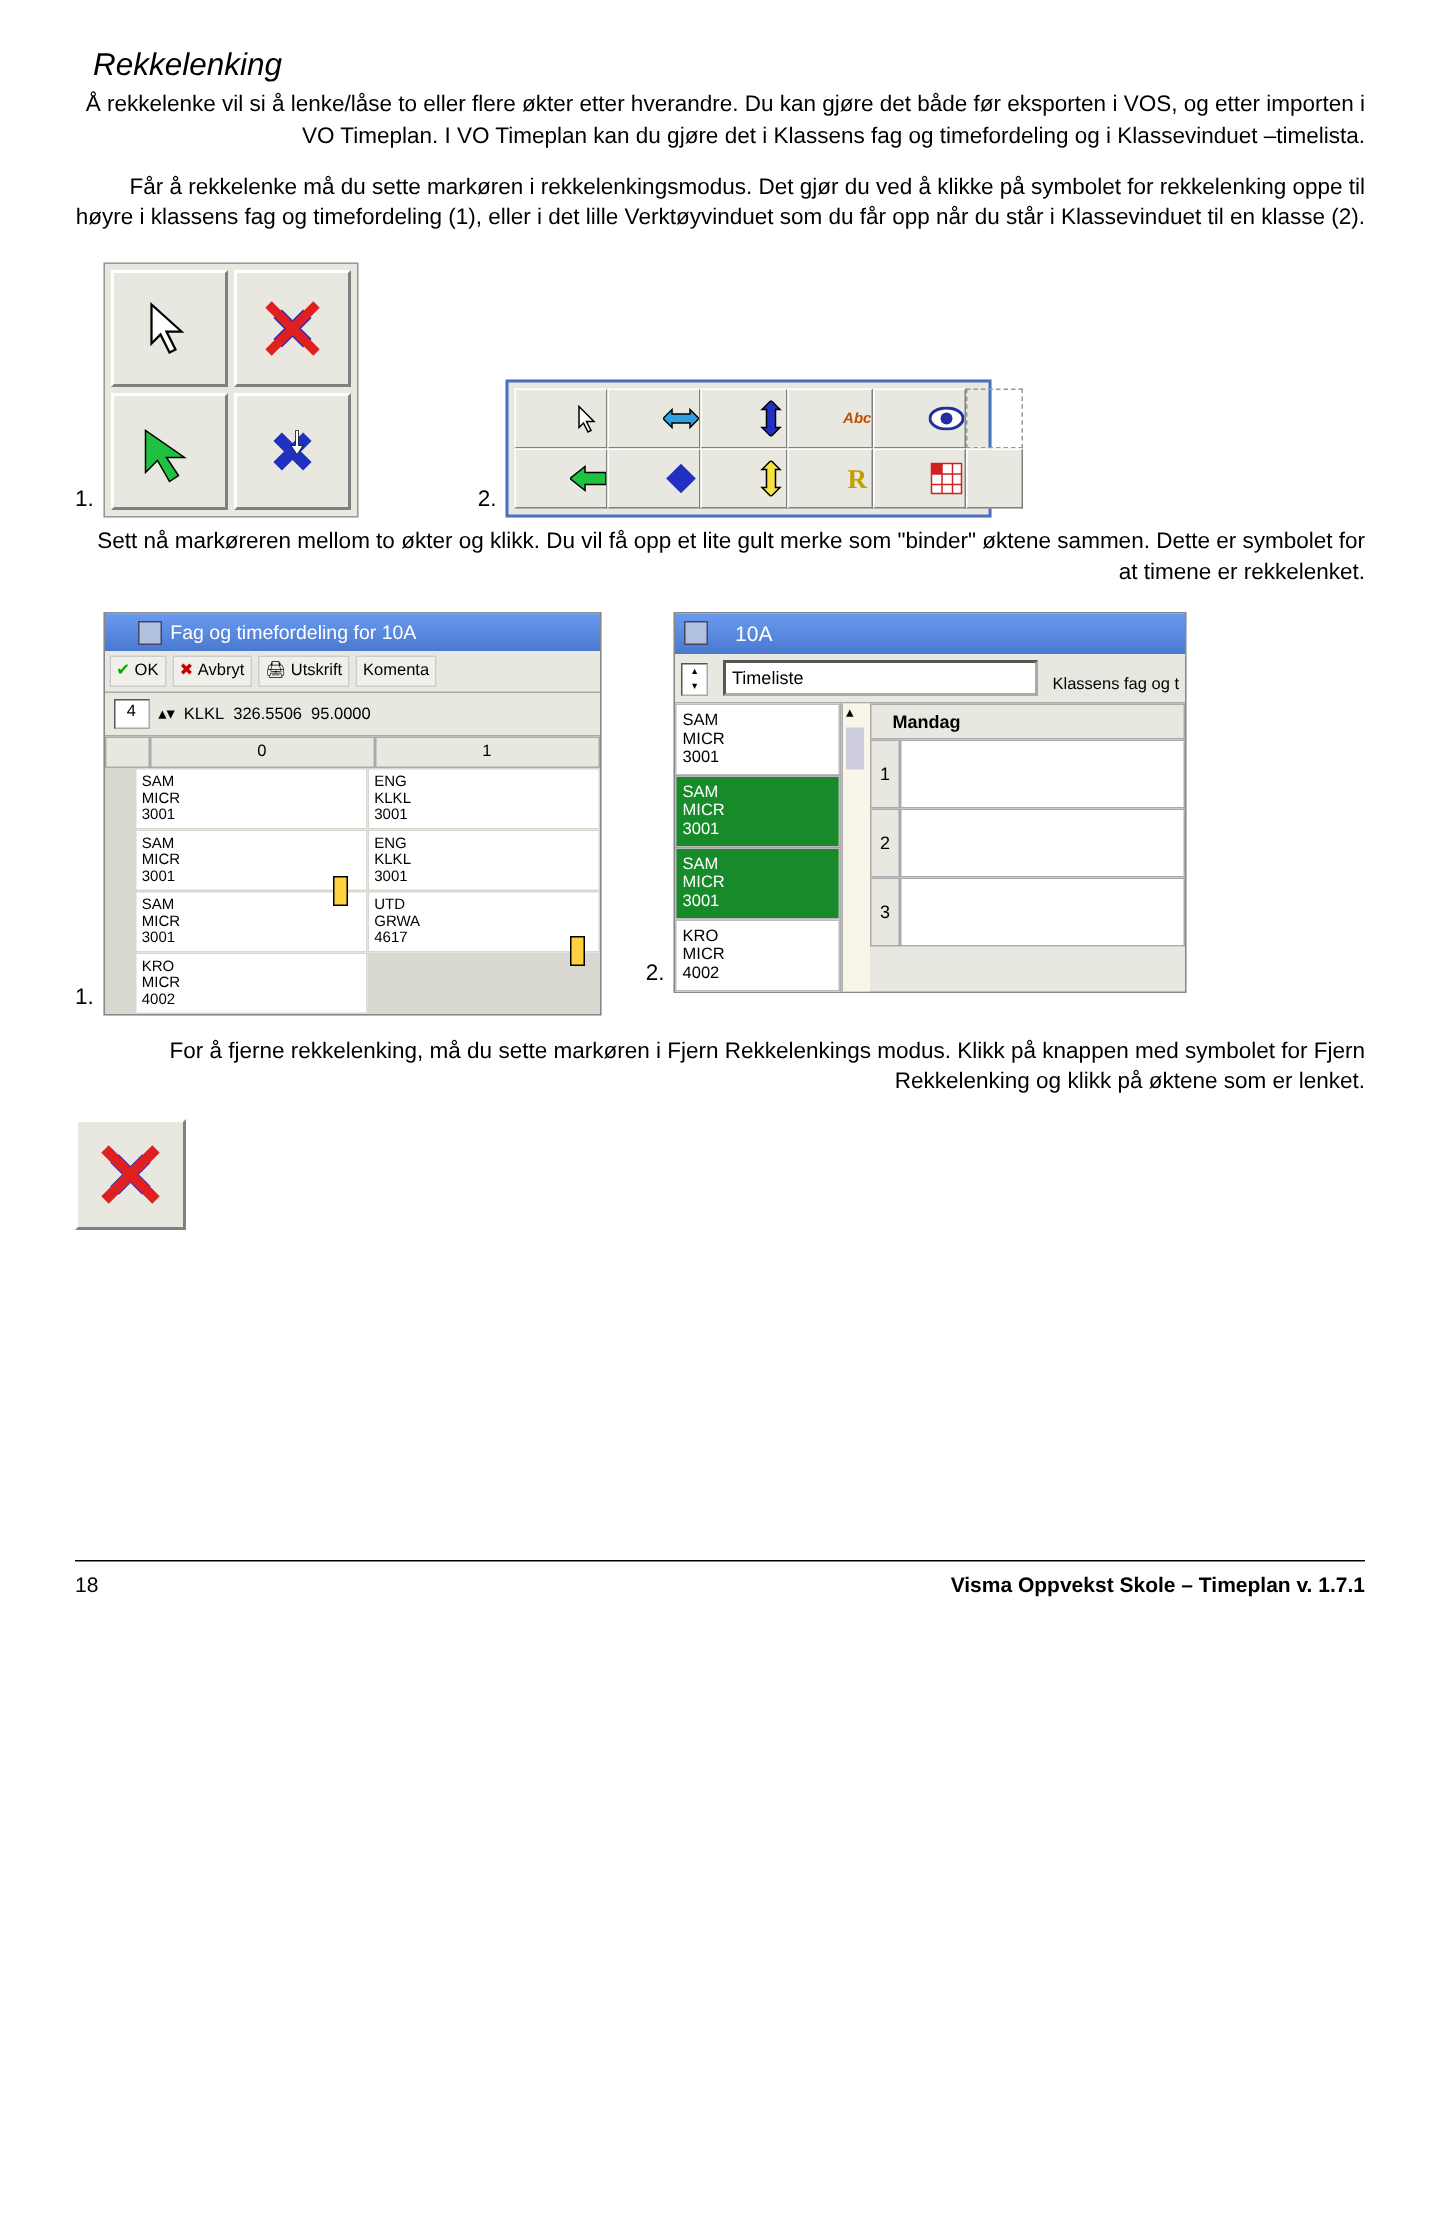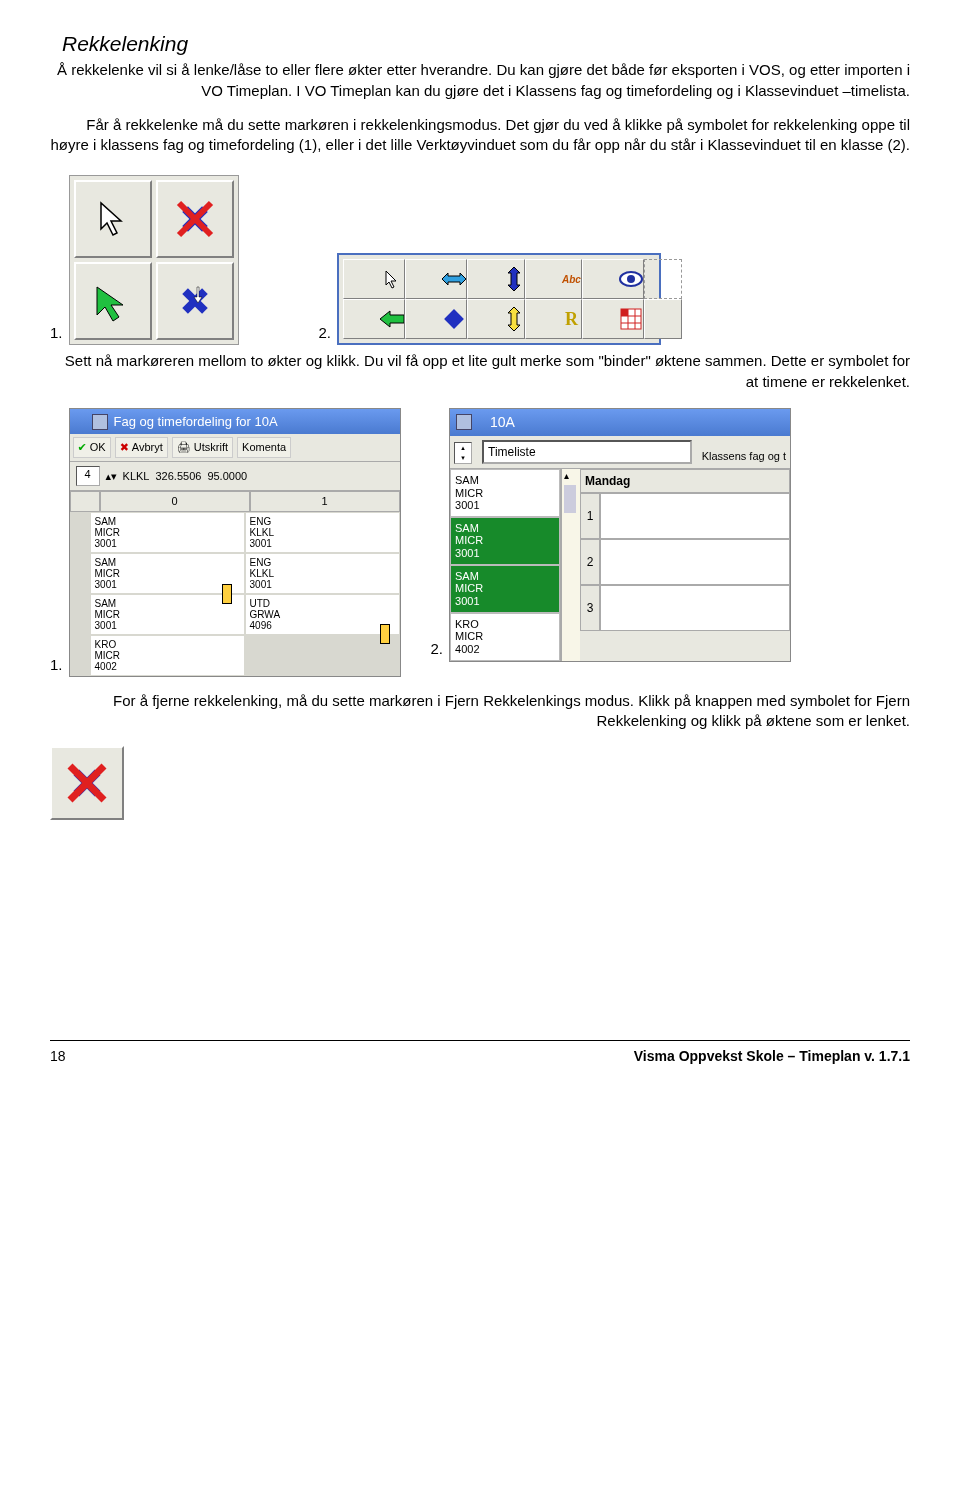--- a/index.html
+++ b/index.html
@@ -95,21 +95,21 @@
   .spin2 div{flex:1; font-size:7px; text-align:center;}
   .combo { flex:1; border:2px inset #aaa; background:#fff; padding:2px 4px; font-size:12px;}
   .win2-body { display:flex; }
   .timeliste { width:110px; display:flex; flex-direction:column; border-right:1px solid #aaa;}
   .tl-cell { font-size:11px; padding:4px; border:1px solid #bbb; background:#fff; white-space:pre-line; line-height:1.15;}
   .tl-green { background:#178a2a; color:#fff; }
   .scroll { width:18px; background:#f8f6e8; border-left:1px solid #aaa; position:relative;}
   .scroll::before{content:"▴"; position:absolute; top:0; left:2px; font-size:10px;}
   .scroll .thumb{position:absolute; top:16px; left:2px; width:12px; height:28px; background:#ccd;}
   .mandag-col { flex:1; display:flex; flex-direction:column;}
-  .mandag-hdr { background:#e8e8e0; border:1px solid #aaa; padding:3px 4px; font-weight:bold; font-size:12px;}
+  .mandag-hdr { background:#e8e8e0; border:1px solid #aaa; padding:3px 14px; font-weight:bold; font-size:12px;}
   .mandag-side { display:flex; }
   .mandag-nums { width:20px; display:flex; flex-direction:column;}
   .mnum { border:1px solid #aaa; background:#e8e8e0; text-align:center; font-size:12px; height:44px; display:flex; align-items:center; justify-content:center;}
   .mslot { border:1px solid #aaa; background:#fff; height:44px;}
 
   
   .small-icon {
     width:70px; height:70px; background:#e8e8e0;
     border-top:2px solid #fff; border-left:2px solid #fff;
     border-right:2px solid #808080; border-bottom:2px solid #808080;
@@ -285,21 +285,21 @@
         </div>
         <div class="col">
           <div class="cell">ENG
 KLKL
 3001</div>
           <div class="cell">ENG
 KLKL
 3001</div>
           <div class="cell">UTD
 GRWA
-4096</div>
+4617</div>
         </div>
         <div class="link-marker" style="left:152px; top:72px;"></div>
         <div class="link-marker" style="left:310px; top:112px;"></div>
       </div>
     </div>
   </div>
 
   <div class="fig-wrap" style="align-items:flex-end;">
     <span class="fig-label">2.</span>
     <div class="win2">

